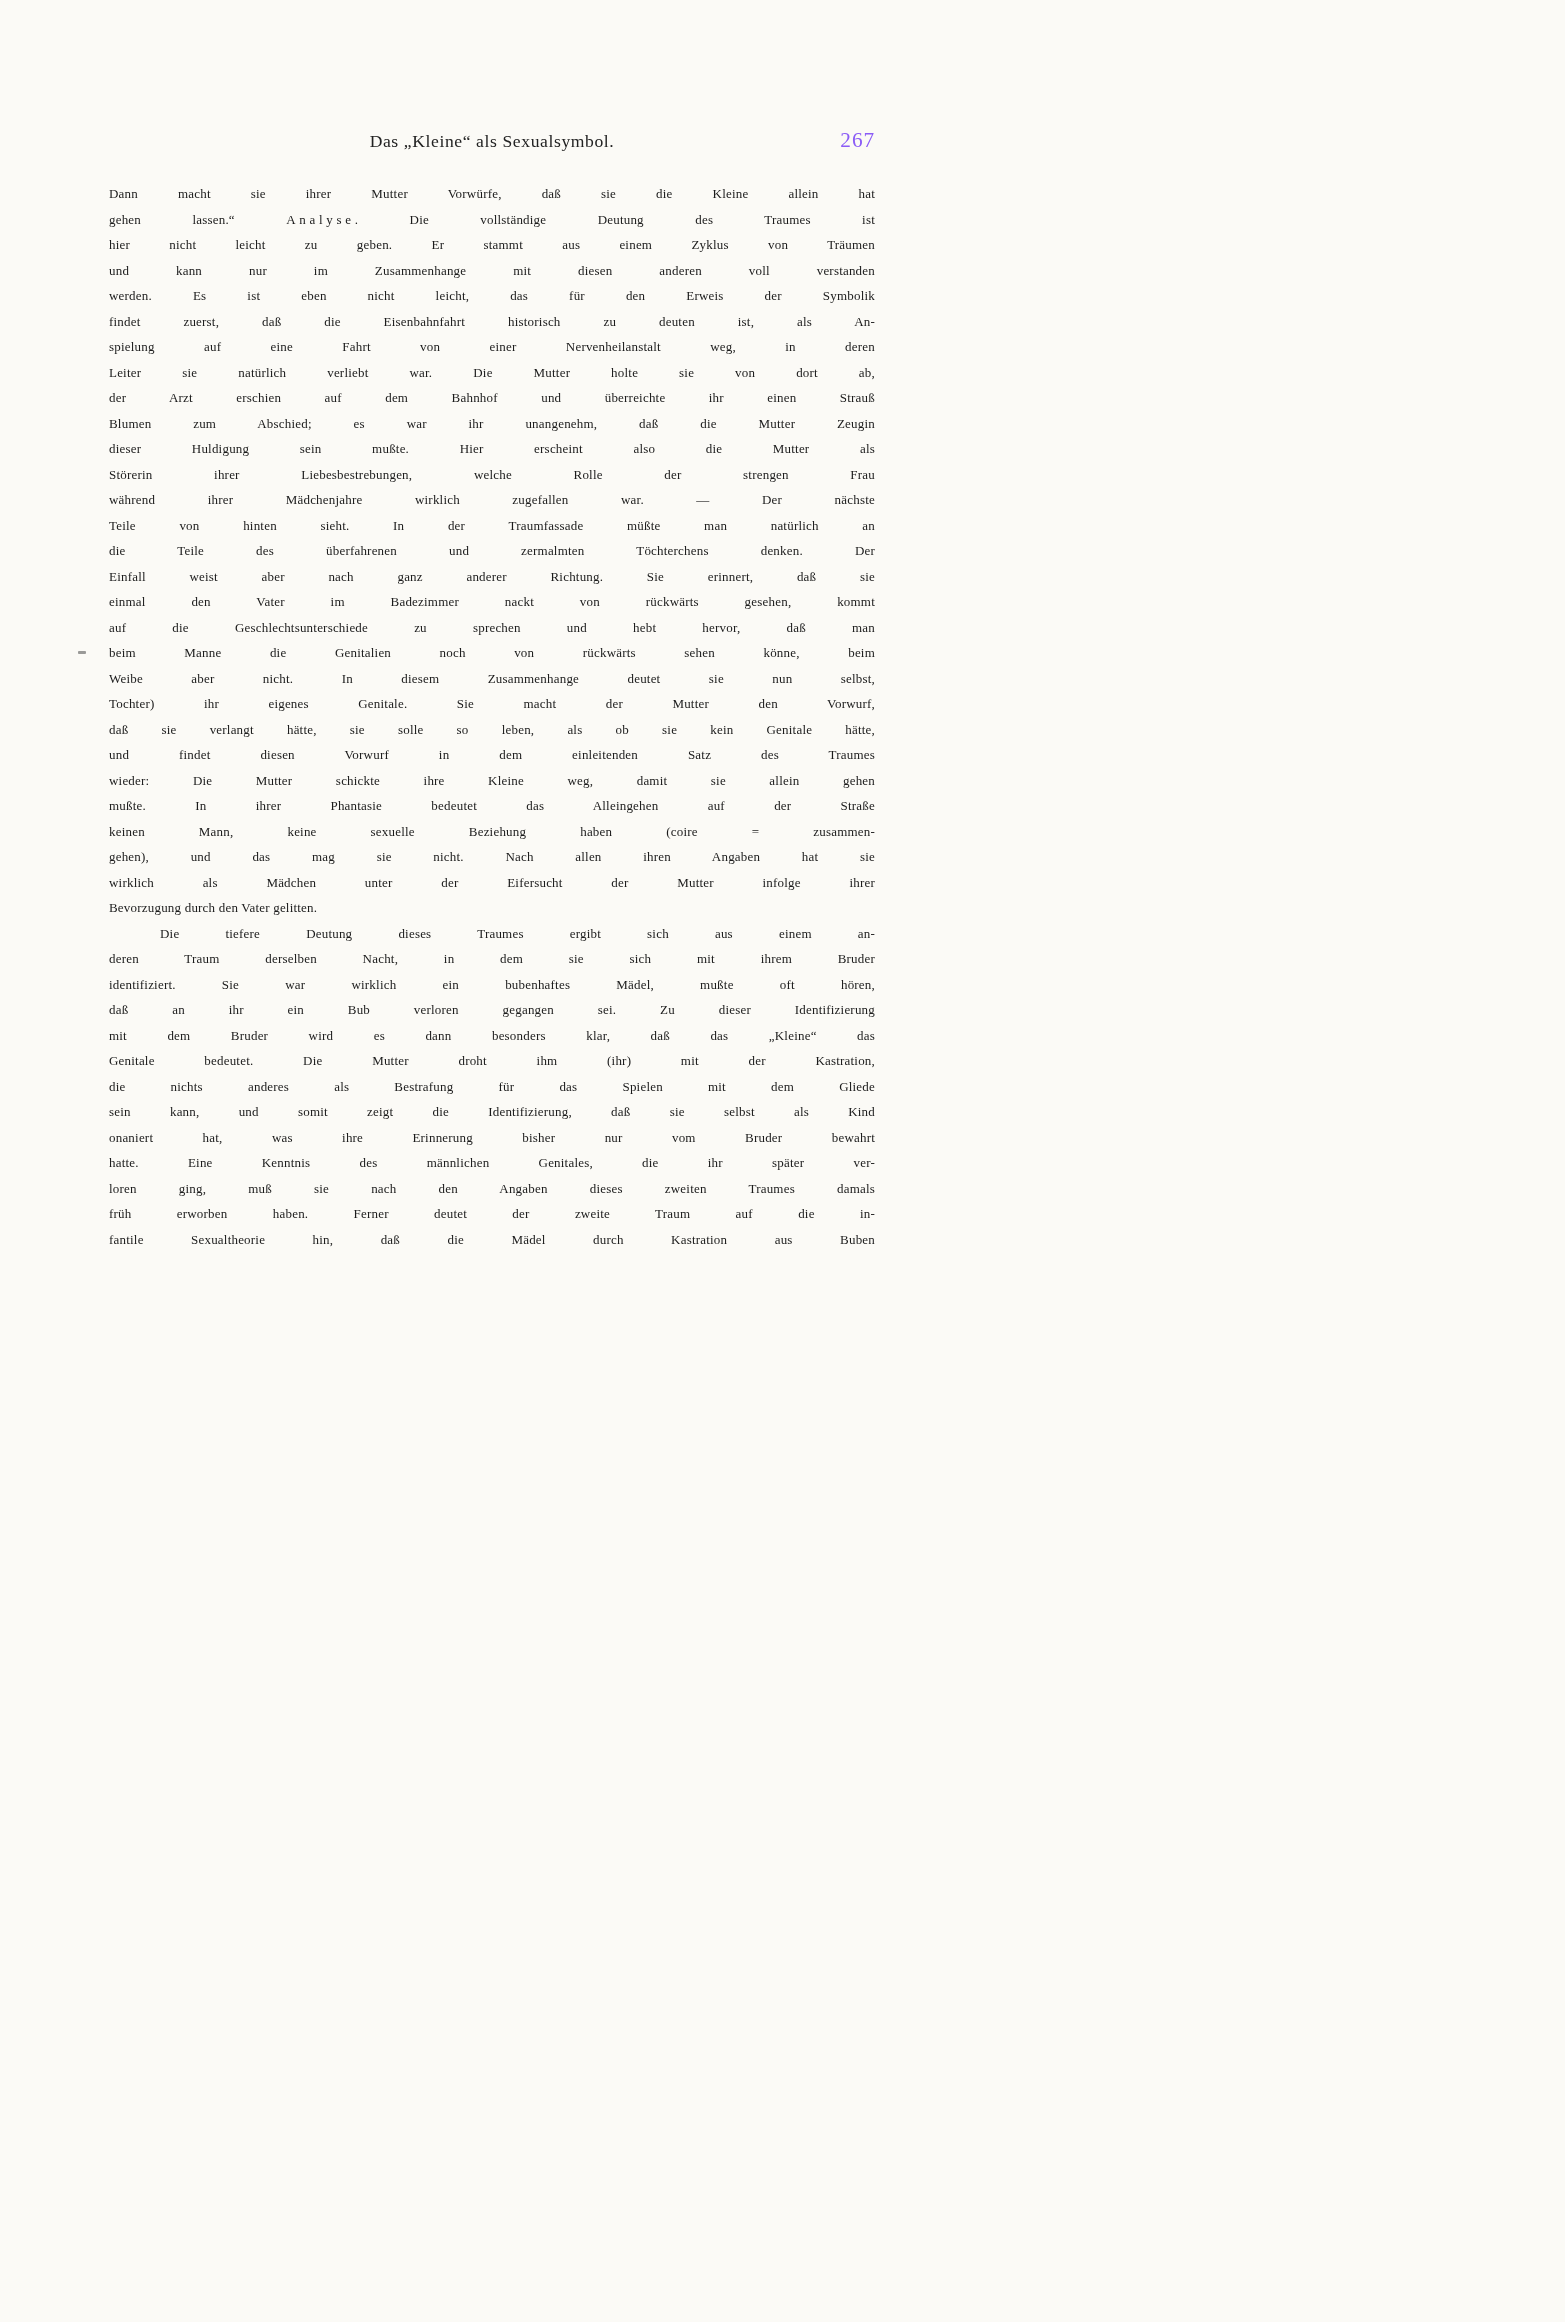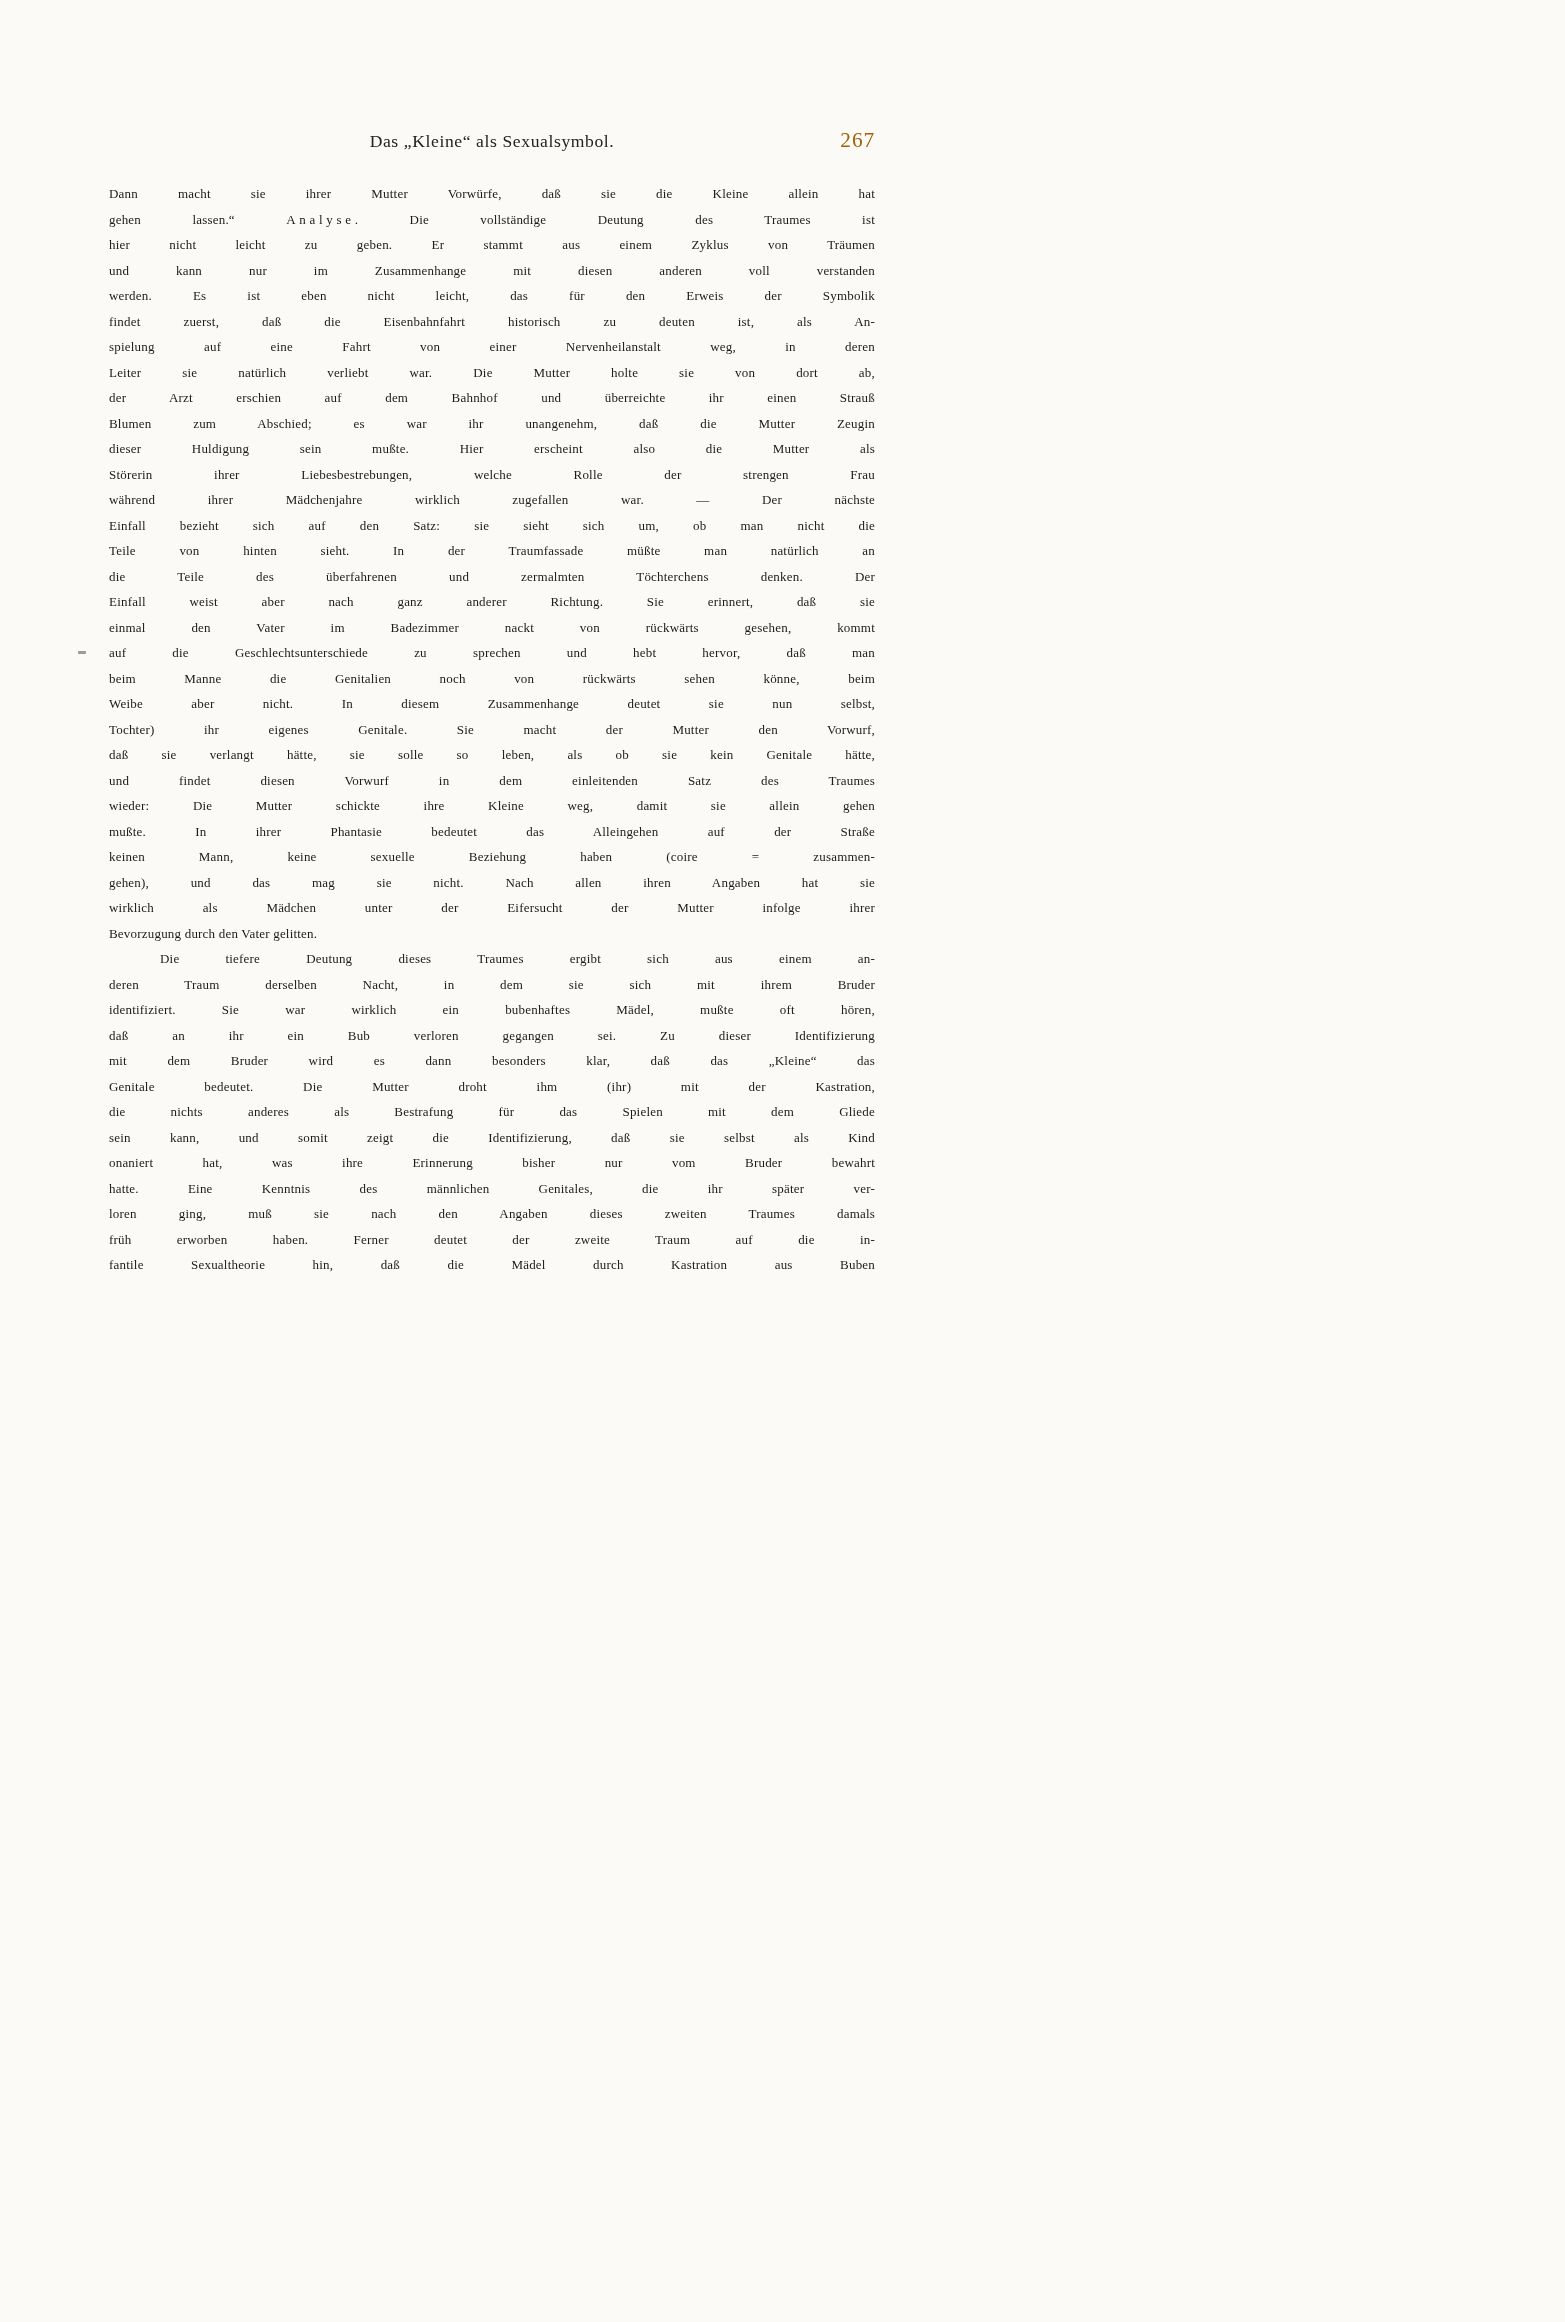--- a/index.html
+++ b/index.html
@@ -36,21 +36,21 @@
     font-size: 17.6px;
     letter-spacing: 0.6px;
     color: #222;
   }
   .page-number {
     position: absolute;
     right: 0;
     top: -2.8px;
     font-size: 21.3px;
     letter-spacing: 0.9px;
-    color: #a16207;
+    color: #8b5cf6;
   }
   main.body-text {
     font-size: 13px;
     line-height: 25.5px;
     letter-spacing: 0.2px;
   }
   .line {
     text-align: justify;
     text-align-last: justify;
     text-justify: inter-word;
@@ -93,21 +93,20 @@
         <div class="line">und kann nur im Zusammenhange mit diesen anderen voll verstanden</div>
         <div class="line">werden. Es ist eben nicht leicht, das für den Erweis der Symbolik</div>
         <div class="line">findet zuerst, daß die Eisenbahnfahrt historisch zu deuten ist, als An-</div>
         <div class="line">spielung auf eine Fahrt von einer Nervenheilanstalt weg, in deren</div>
         <div class="line">Leiter sie natürlich verliebt war. Die Mutter holte sie von dort ab,</div>
         <div class="line">der Arzt erschien auf dem Bahnhof und überreichte ihr einen Strauß</div>
         <div class="line">Blumen zum Abschied; es war ihr unangenehm, daß die Mutter Zeugin</div>
         <div class="line">dieser Huldigung sein mußte. Hier erscheint also die Mutter als</div>
         <div class="line">Störerin ihrer Liebesbestrebungen, welche Rolle der strengen Frau</div>
         <div class="line">während ihrer Mädchenjahre wirklich zugefallen war. — Der nächste</div>
-        <div class="line">Einfall bezieht sich auf den Satz: sie sieht sich um, ob man nicht die</div>
         <div class="line">Teile von hinten sieht. In der Traumfassade müßte man natürlich an</div>
         <div class="line">die Teile des überfahrenen und zermalmten Töchterchens denken. Der</div>
         <div class="line">Einfall weist aber nach ganz anderer Richtung. Sie erinnert, daß sie</div>
         <div class="line">einmal den Vater im Badezimmer nackt von rückwärts gesehen, kommt</div>
         <div class="line">auf die Geschlechtsunterschiede zu sprechen und hebt hervor, daß man</div>
         <div class="line">beim Manne die Genitalien noch von rückwärts sehen könne, beim</div>
         <div class="line">Weibe aber nicht. In diesem Zusammenhange deutet sie nun selbst,</div>
         <div class="line">Tochter) ihr eigenes Genitale. Sie macht der Mutter den Vorwurf,</div>
         <div class="line">daß sie verlangt hätte, sie solle so leben, als ob sie kein Genitale hätte,</div>
         <div class="line">und findet diesen Vorwurf in dem einleitenden Satz des Traumes</div>

